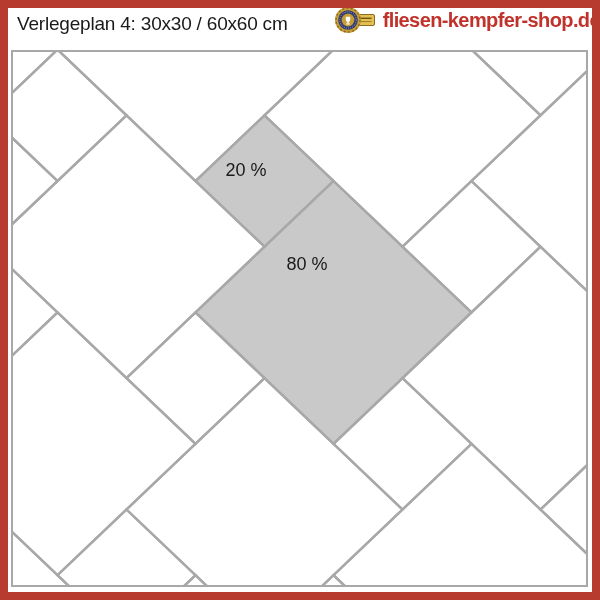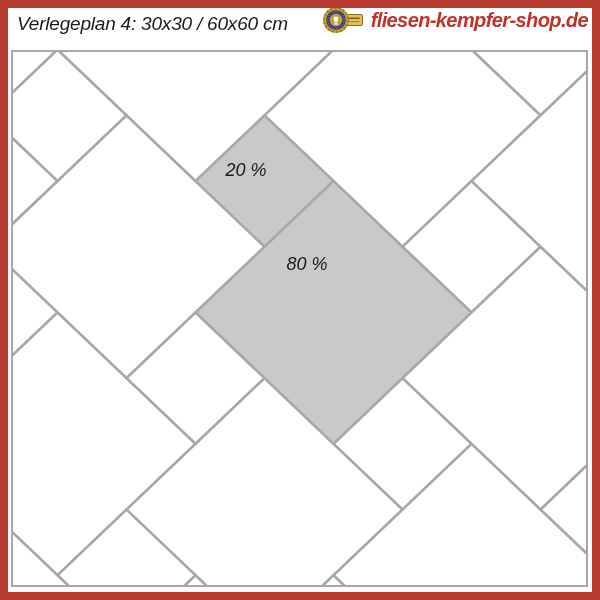--- a/index.html
+++ b/index.html
@@ -1,30 +1,30 @@
 <!DOCTYPE html>
 <html style="--border-red: #B73B2F; --brand-red: #C1322B; --grout-gray: #A8A8A8; --frame-gray: #A8A8A8; --tile-fill: #FFFFFF; --highlight-fill: #C9C9C9; --text-color: #1A1A1A; --seal-gold: #C99C3A; --seal-navy: #2D3A6E;"><head>
 <meta charset="utf-8">
 <style>
   html,body{margin:0;padding:0;background:#ffffff;}
   .page{
     position:relative;width:600px;height:600px;background:#ffffff;
-    font-family:"Liberation Sans",sans-serif;overflow:hidden;font-style:italic;
+    font-family:"Liberation Sans",sans-serif;overflow:hidden;
   }
   .red-frame{
     position:absolute;inset:0;border:8px solid var(--border-red);
     pointer-events:none;z-index:10;
   }
   .page-title{
     position:absolute;left:17px;top:13px;
     font-size:19px;letter-spacing:-0.2px;color:var(--text-color);
     white-space:nowrap;
   }
   .brand-group{
-    position:absolute;top:4px;right:12px;height:32px;
+    position:absolute;top:4px;right:0;height:32px;
     display:flex;align-items:center;gap:7px;
   }
   .brand-text{
     font-size:20px;font-weight:bold;letter-spacing:-0.6px;
     color:var(--brand-red);white-space:nowrap;
   }
   .plan-svg{position:absolute;left:11px;top:50px;}
   .fill{fill:var(--tile-fill);stroke:none;}
   .fill.hl{fill:var(--highlight-fill);}
   .stroke{fill:none;stroke:var(--grout-gray);stroke-width:2.4;stroke-linejoin:miter;}

